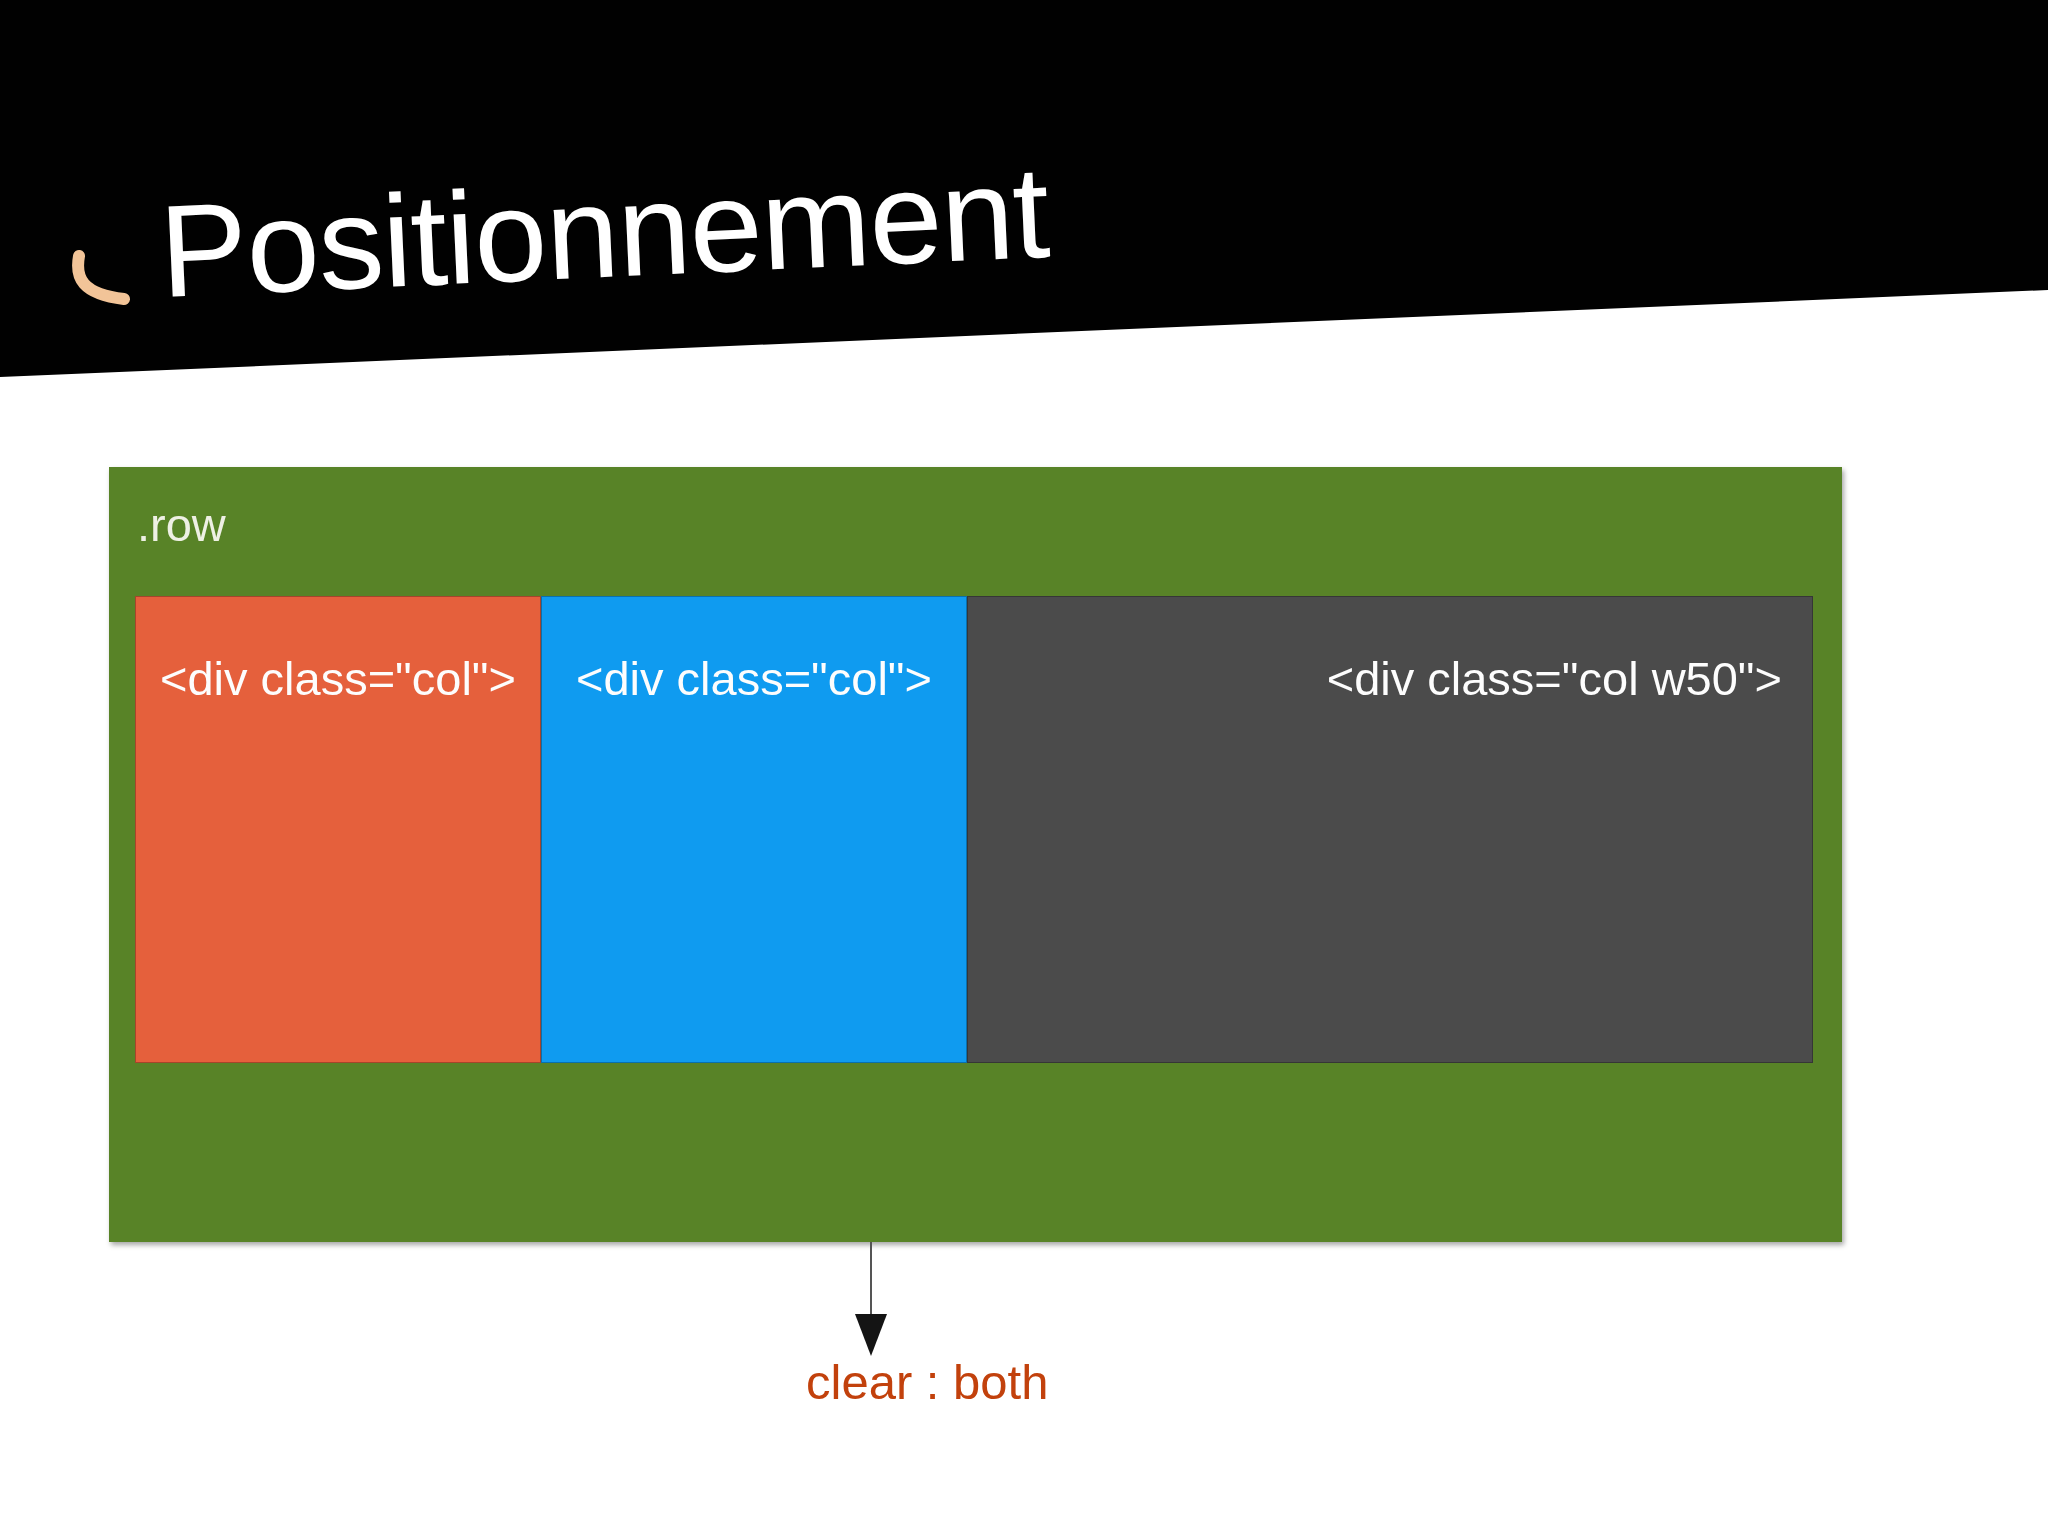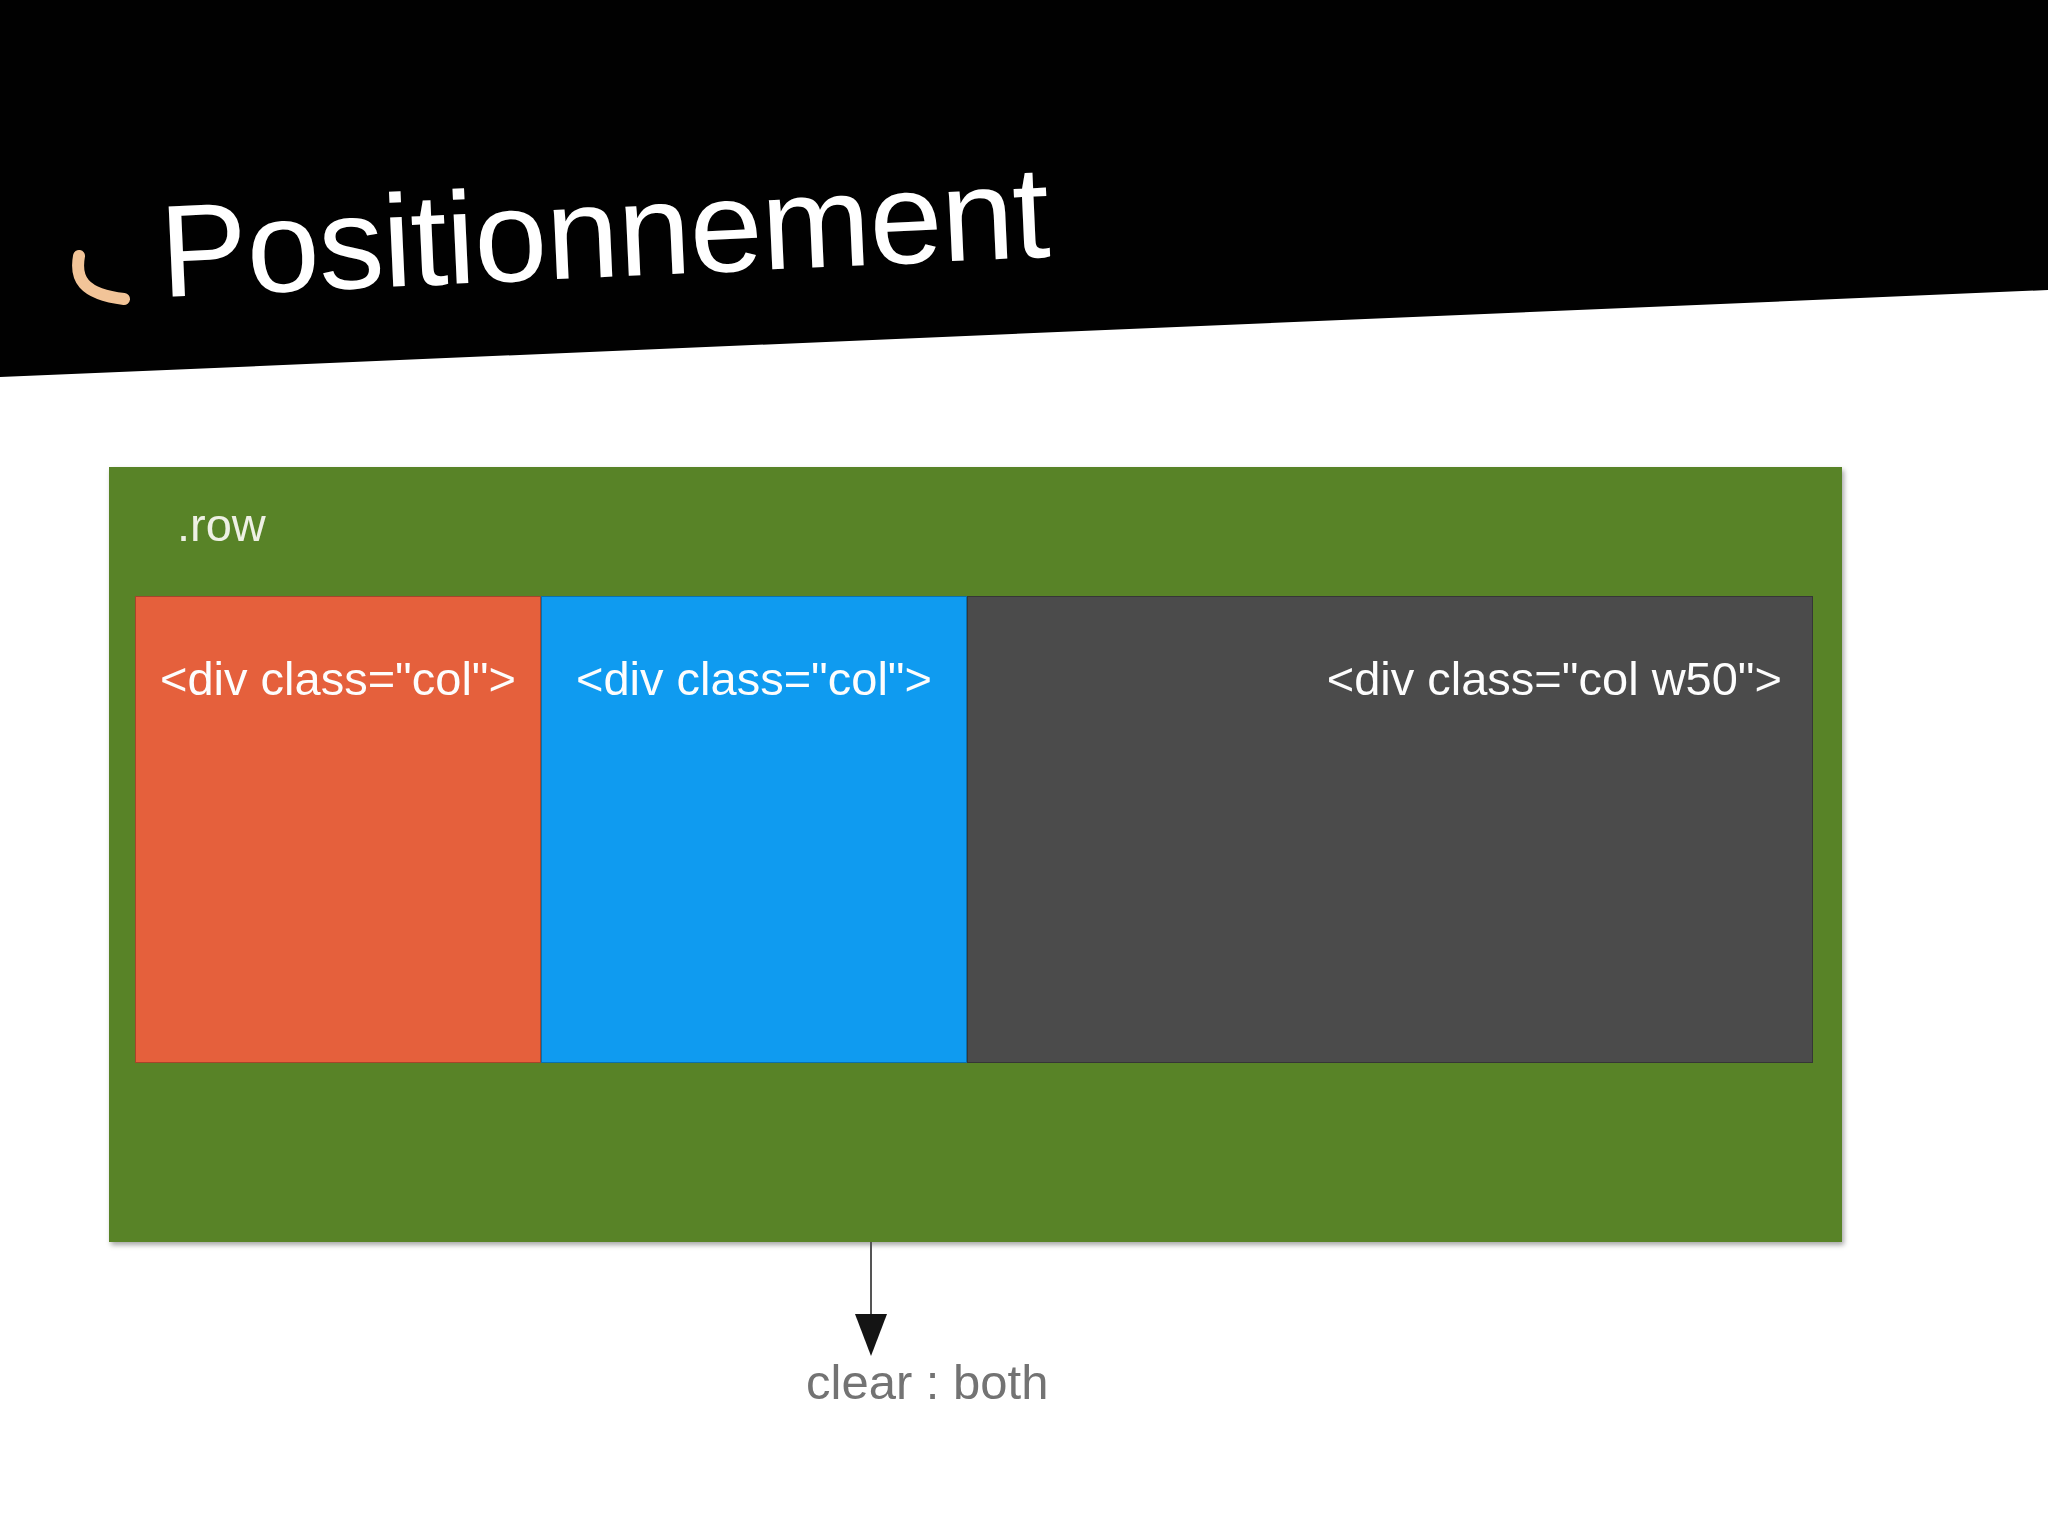--- a/index.html
+++ b/index.html
@@ -36,21 +36,20 @@
   .row-box {
     position:absolute; left:109px; top:467px;
     width:1733px; height:775px;
     background:#588327;
     box-shadow:2px 3px 5px rgba(0,0,0,0.35);
   }
   .row-label {
     position:absolute; left:28px; top:30px;
     font-size:47px; font-weight:300;
     color:#eef0e4;
-    margin-left:40px;
   }
 
   
   .col {
     position:absolute; top:129px; height:467px;
     color:#fdfdfd; font-size:47px; font-weight:300;
     border:1px solid rgba(0,0,0,0.28);
   }
   .col .col-label { display:block; margin-top:54px; }
   .col-1 { left:26px;  width:406px; background:#e5603c; text-align:center; }
@@ -65,21 +64,21 @@
   .arrow-head {
     position:absolute; left:855px; top:1314px;
     width:0; height:0;
     border-left:16px solid transparent;
     border-right:16px solid transparent;
     border-top:42px solid #141414;
   }
   .annotation {
     position:absolute; left:806px; top:1350px;
     font-size:49px; font-weight:300; line-height:1.32;
-    color:#737373;
+    color:#c2410c;
   }
 </style>
 </head>
 <body>
 
 <div class="banner">
   <svg class="hook-icon" viewBox="0 0 70 60" fill="none" xmlns="http://www.w3.org/2000/svg">
     <path d="M15 8 C 11 30, 18 46, 60 51" stroke="#f2c498" stroke-width="12" stroke-linecap="round" fill="none"></path>
   </svg>
   <h1 class="slide-title">Positionnement</h1>

